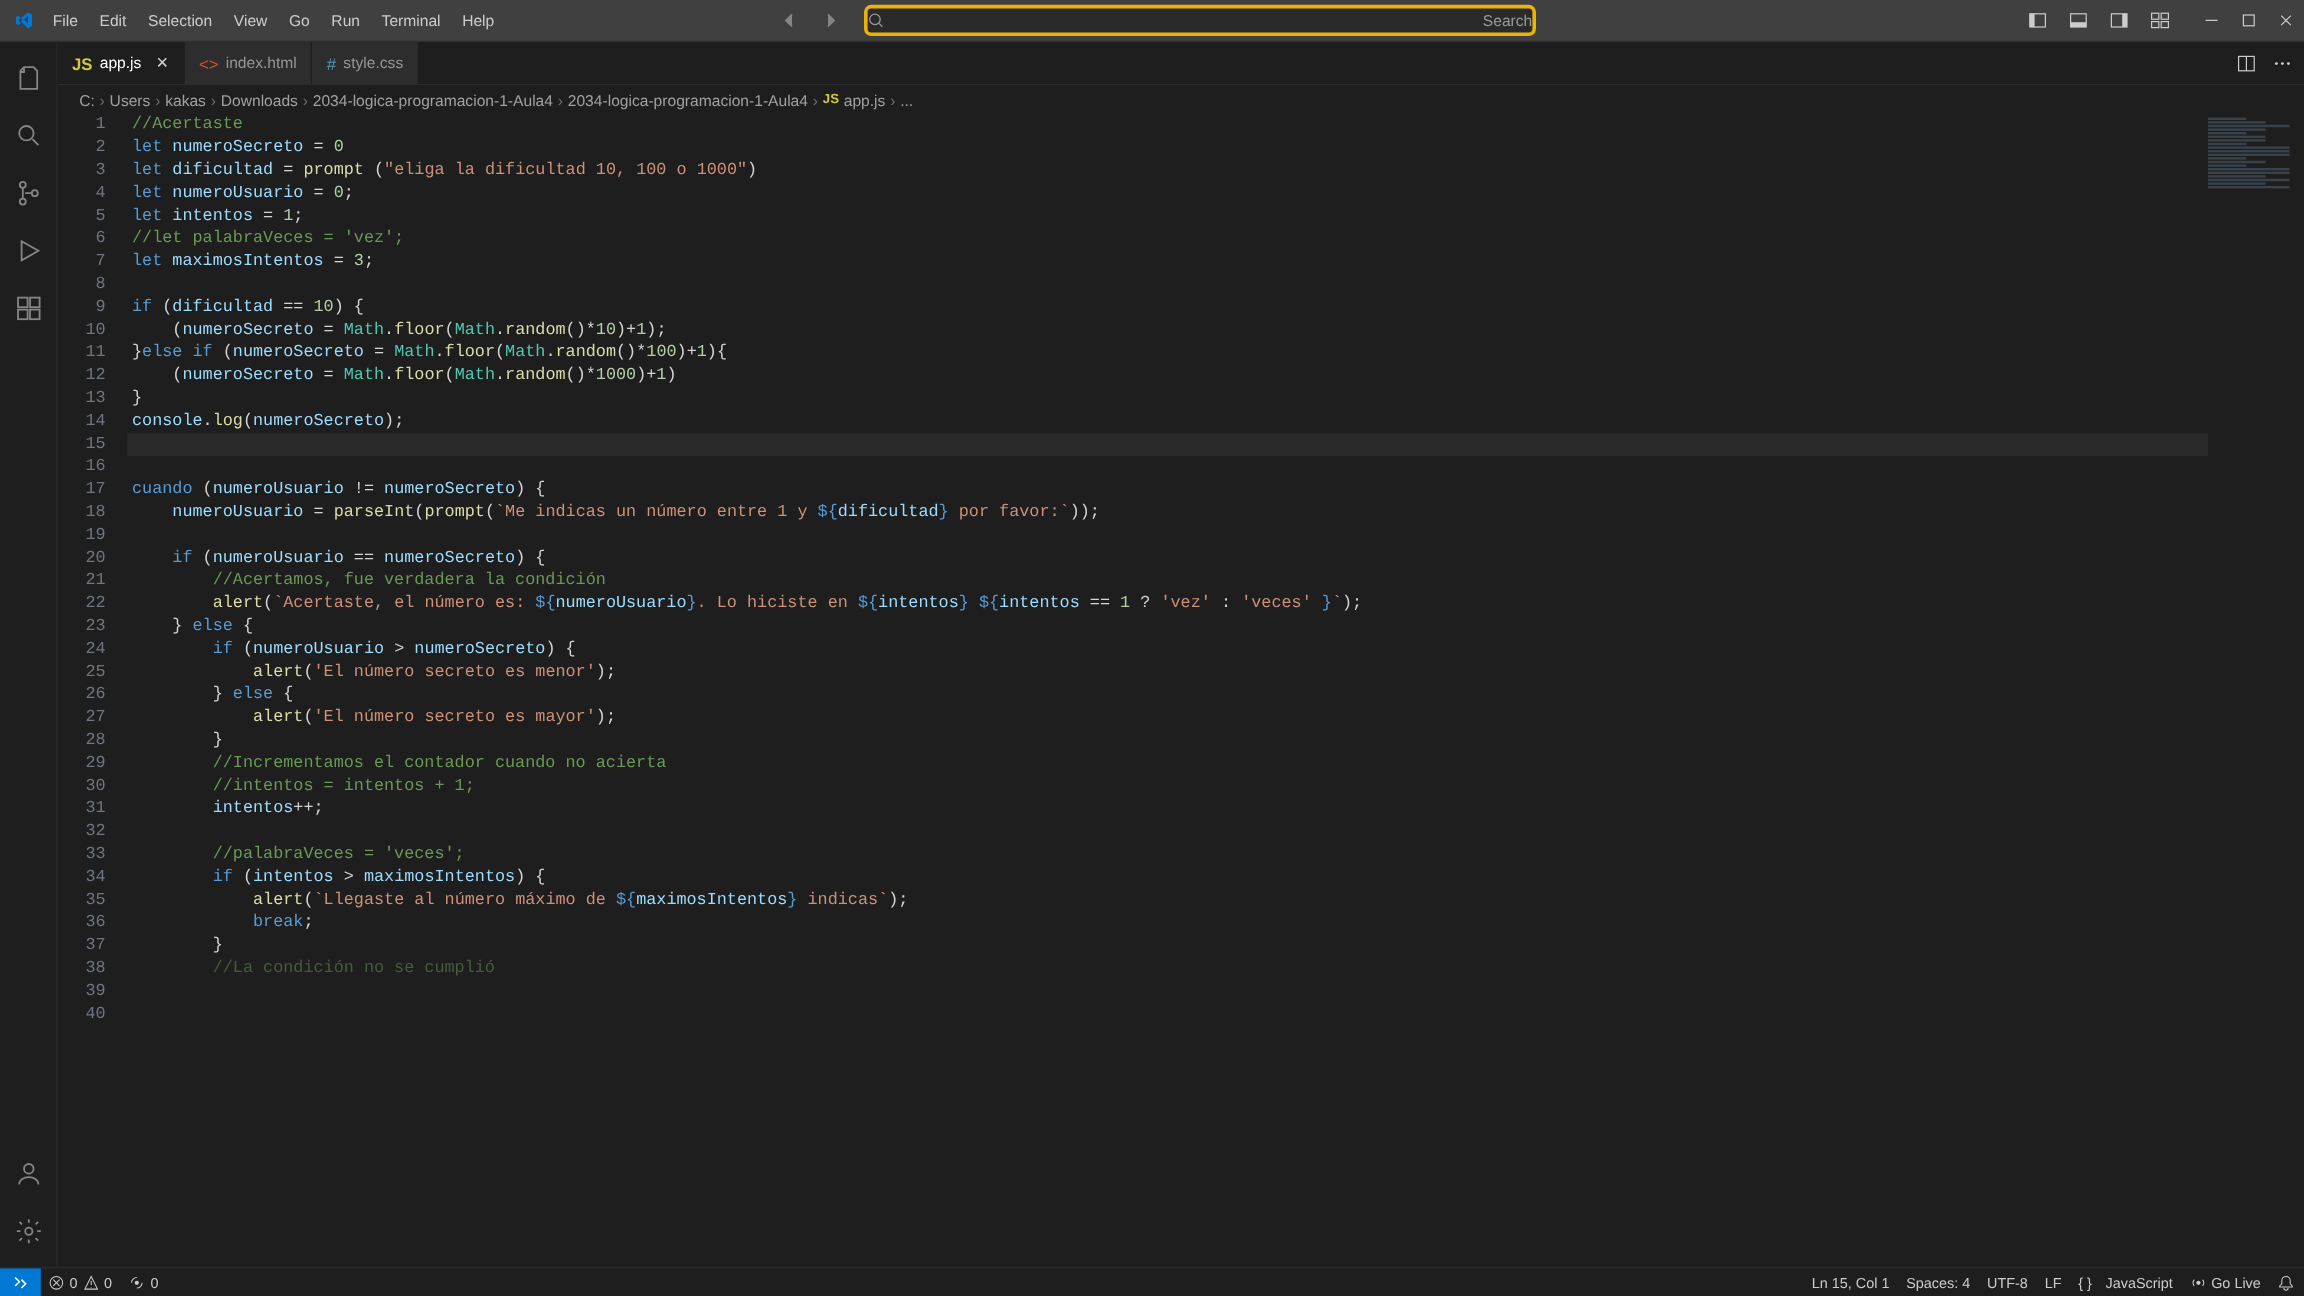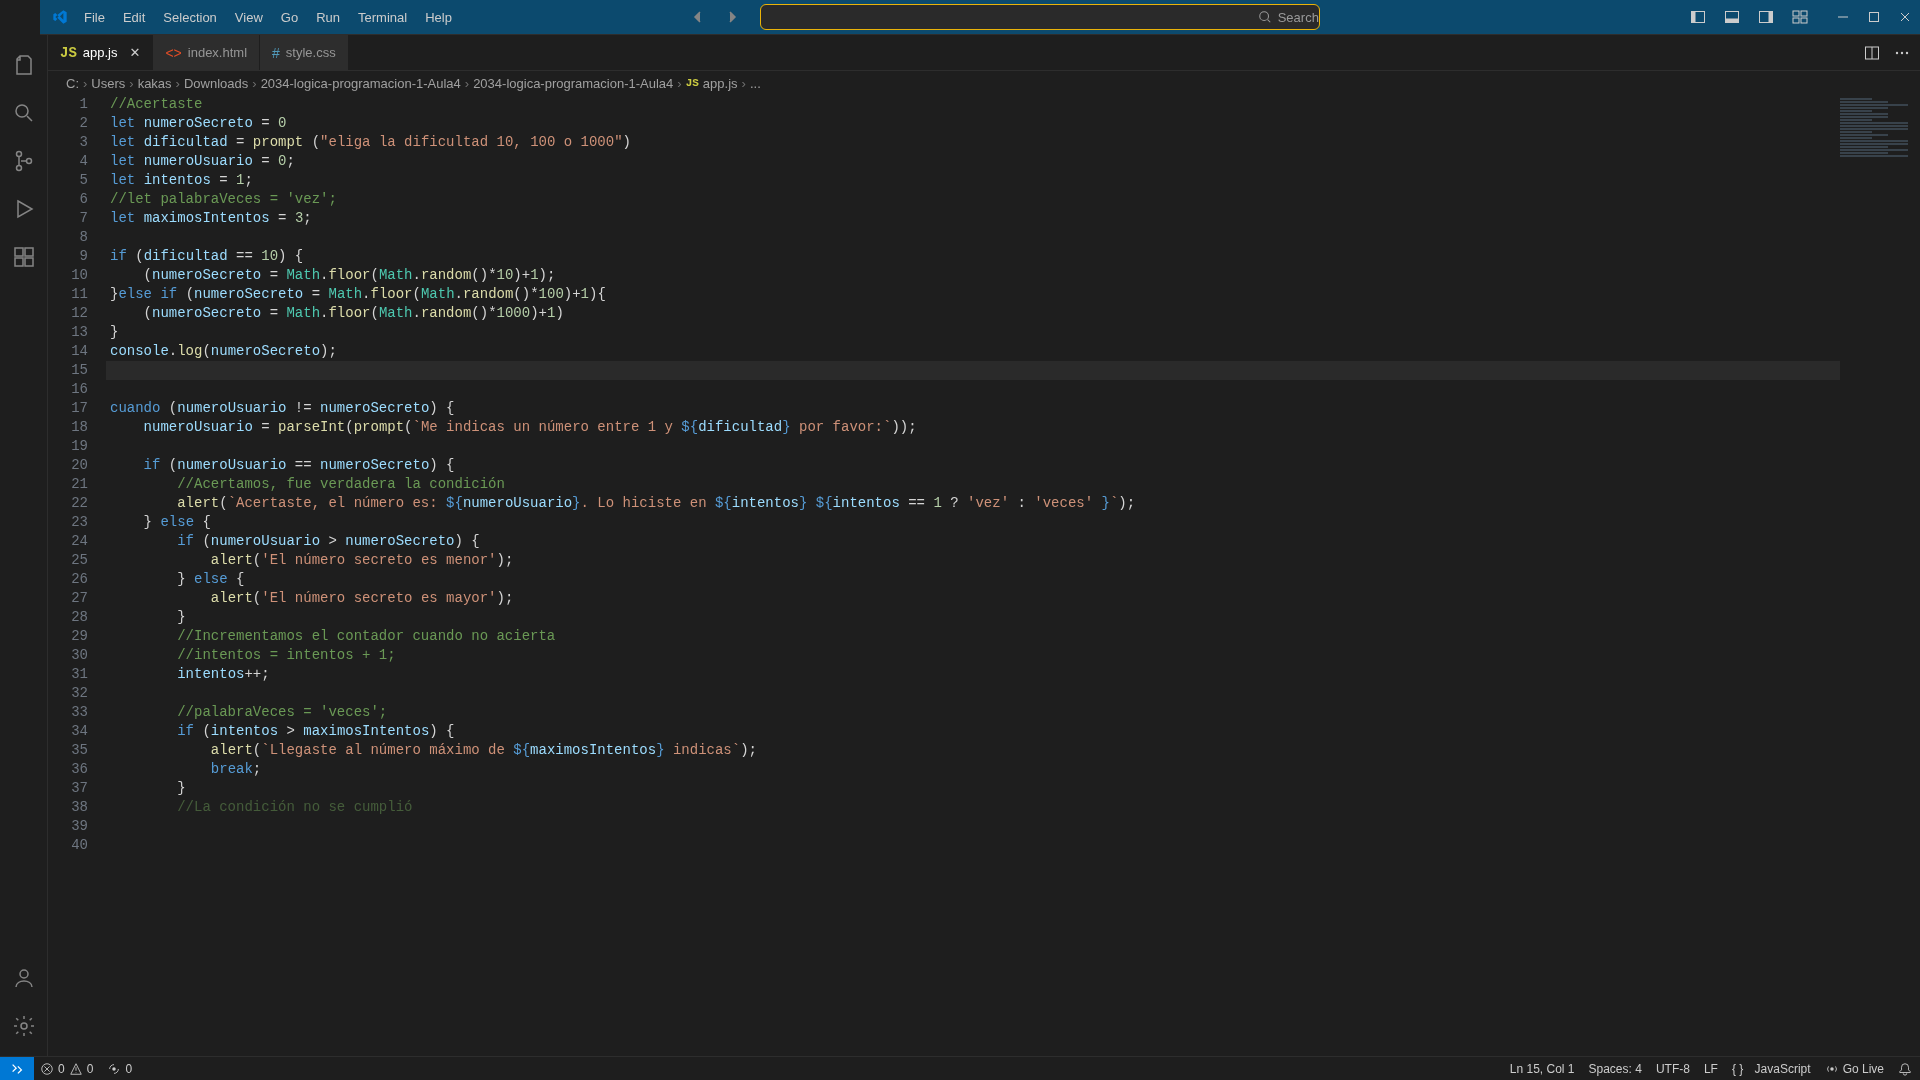--- a/index.html
+++ b/index.html
@@ -10,46 +10,45 @@
       width: 1920px;
       height: 1080px;
       overflow: hidden;
       display: flex;
       flex-direction: column;
       font-size: 13px;
     }
     
     .titlebar {
       height: 35px;
-      background: #0c4a6e;
+      background: #404040;
       display: flex;
       align-items: center;
       padding: 0 8px;
       border-bottom: 1px solid #2d2d2d;
-      margin-left: 40px;
     }
     .titlebar .vscode-logo {
       width: 16px;
       height: 16px;
       margin: 0 8px 0 4px;
     }
     .menu-items { display: flex; gap: 2px; }
     .menu-item { padding: 4px 8px; cursor: pointer; border-radius: 4px; color: #cccccc; }
     .nav-arrows { display: flex; gap: 18px; margin-left: 230px; align-items: center; }
     .nav-arrow { color: #858585; cursor: pointer; }
     .search-box {
       flex: 0 0 560px;
       margin-left: 20px;
       height: 26px;
       background: #2a2a2a;
-      border: 1px solid #eab308;
+      border: 3px solid #eab308;
       border-radius: 6px;
       display: flex;
       align-items: center;
-      justify-content: flex-end;
+      justify-content: space-between;
       gap: 6px;
       color: #999;
       cursor: text;
     }
     .window-controls { margin-left: auto; display: flex; gap: 18px; align-items: center; color: #cccccc; }
     .window-controls .icon { cursor: pointer; }
     
     .main-area { flex: 1; display: flex; overflow: hidden; }
     
     .activity-bar {
@@ -171,21 +170,21 @@
       background: #0078d4;
       width: 34px;
       height: 24px;
       display: flex;
       align-items: center;
       justify-content: center;
       margin: 0 6px 0 -8px;
       color: #fff;
     }
     svg { display: block; }
-    .icon-js { color: #cbcb41; font-weight: bold; font-size: 11px; font-family: Liberation Mono, monospace; }
+    .icon-js { color: #cbcb41; font-weight: bold; font-size: 11px; font-family: Liberation Sans, sans-serif; }
     .icon-html { color: #e44d26; }
     .icon-css { color: #519aba; }
   </style>
 </head>
 <body>
 
 <div class="titlebar">
   <span class="vscode-logo">
     <svg width="16" height="16" viewBox="0 0 24 24">
         <path fill="#0078d4" d="M17 2l5 3v14l-5 3-9-9 3-3 6 6V6l-6 6-3-3z"></path>

